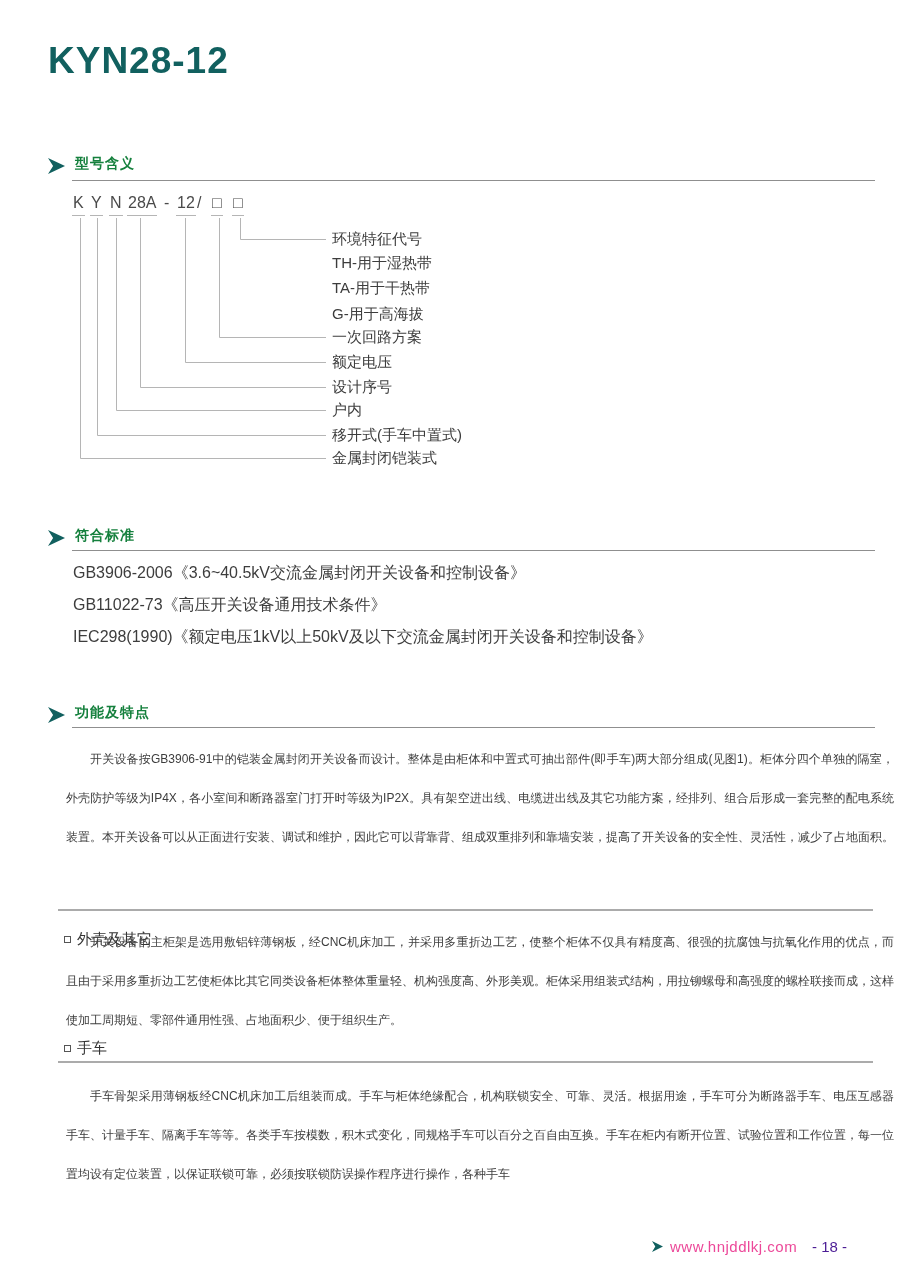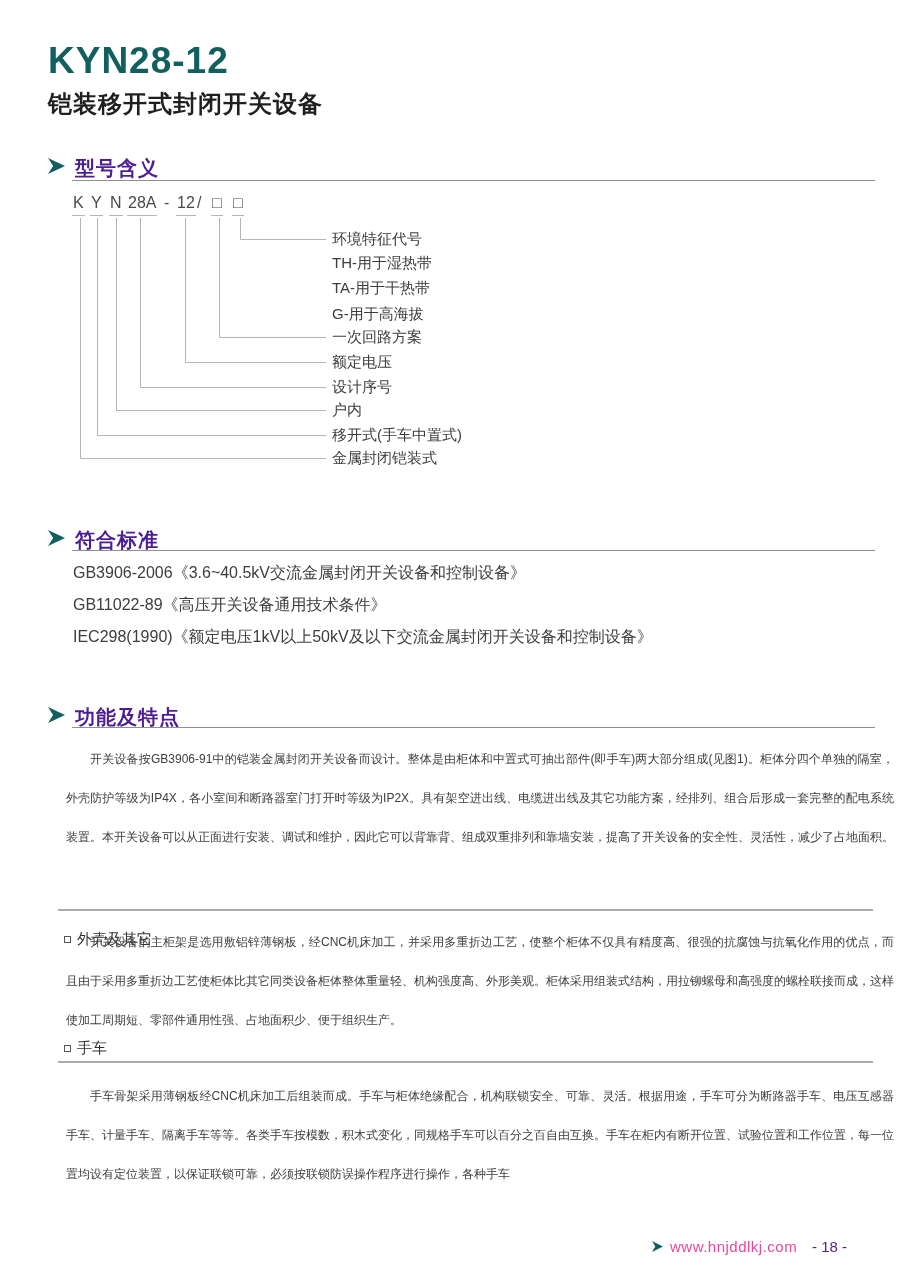--- a/index.html
+++ b/index.html
@@ -19,21 +19,21 @@
     position:absolute; left:48px; top:88px;
     font-size:24px; font-weight:700; color:#1f1f1f; letter-spacing:1px;
   }
 
   
   .section-arrow {
     position:absolute; width:17px; height:16px; background:#11605f;
     clip-path:polygon(0 0, 100% 50%, 0 100%, 30% 50%);
   }
   .section-heading {
-    position:absolute; font-size:20px; font-weight:600; color:#4c1d95; letter-spacing:1px;
+    position:absolute; font-size:14px; font-weight:600; color:#15803d; letter-spacing:1px;
   }
   .section-rule {
     position:absolute; left:72px; width:803px; height:1px; background:#8f8f8f;
   }
 
   
   .model-seg {
     position:absolute; top:193px; font-size:16px; color:#4a4a4a;
     border-bottom:1px solid #b5b5b5; padding:0 1px 3px 1px; line-height:19px;
   }
@@ -78,21 +78,20 @@
   .footer-page {
     position:absolute; left:812px; top:1238px; font-size:15px; color:#4c1d95;
   }
 </style>
 </head>
 <body>
 
 <div class="page">
 
   <div class="doc-title">KYN28-12</div>
-  <div class="doc-subtitle">铠装移开式封闭开关设备</div>
 
   <span class="section-arrow" style="left:48px; top:158px;"></span>
   <div class="section-heading" style="left:75px; top:155px;">型号含义</div>
   <div class="section-rule" style="top:180px;"></div>
 
   <span class="model-seg" style="left:72px;">K</span>
   <span class="model-seg" style="left:90px;">Y</span>
   <span class="model-seg" style="left:109px;">N</span>
   <span class="model-seg" style="left:127px;">28A</span>
   <span class="model-seg" style="left:163px; border-bottom:none;">-</span>
@@ -122,21 +121,21 @@
   <div class="diagram-label" style="top:377px;">设计序号</div>
   <div class="diagram-label" style="top:400px;">户内</div>
   <div class="diagram-label" style="top:425px;">移开式(手车中置式)</div>
   <div class="diagram-label" style="top:448px;">金属封闭铠装式</div>
 
   <span class="section-arrow" style="left:48px; top:530px;"></span>
   <div class="section-heading" style="left:75px; top:527px;">符合标准</div>
   <div class="section-rule" style="top:550px;"></div>
 
   <div class="standard-item" style="top:563px;">GB3906-2006《3.6~40.5kV交流金属封闭开关设备和控制设备》</div>
-  <div class="standard-item" style="top:595px;">GB11022-89《高压开关设备通用技术条件》</div>
+  <div class="standard-item" style="top:595px;">GB11022-73《高压开关设备通用技术条件》</div>
   <div class="standard-item" style="top:627px;">IEC298(1990)《额定电压1kV以上50kV及以下交流金属封闭开关设备和控制设备》</div>
 
   <span class="section-arrow" style="left:48px; top:707px;"></span>
   <div class="section-heading" style="left:75px; top:704px;">功能及特点</div>
   <div class="section-rule" style="top:727px;"></div>
 
   <div class="para" style="top:740px;">开关设备按GB3906-91中的铠装金属封闭开关设备而设计。整体是由柜体和中置式可抽出部件(即手车)两大部分组成(见图1)。柜体分四个单独的隔室，外壳防护等级为IP4X，各小室间和断路器室门打开时等级为IP2X。具有架空进出线、电缆进出线及其它功能方案，经排列、组合后形成一套完整的配电系统装置。本开关设备可以从正面进行安装、调试和维护，因此它可以背靠背、组成双重排列和靠墙安装，提高了开关设备的安全性、灵活性，减少了占地面积。</div>
 
   <div class="subsection" style="top:930px;">
     <span class="bullet-square"></span>

